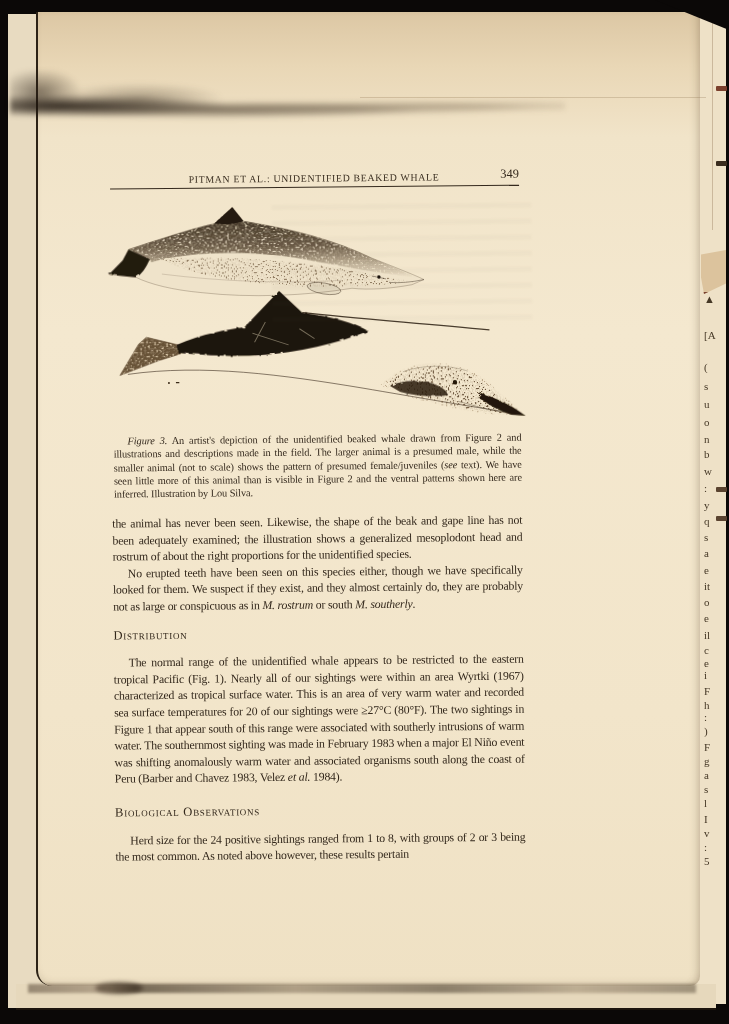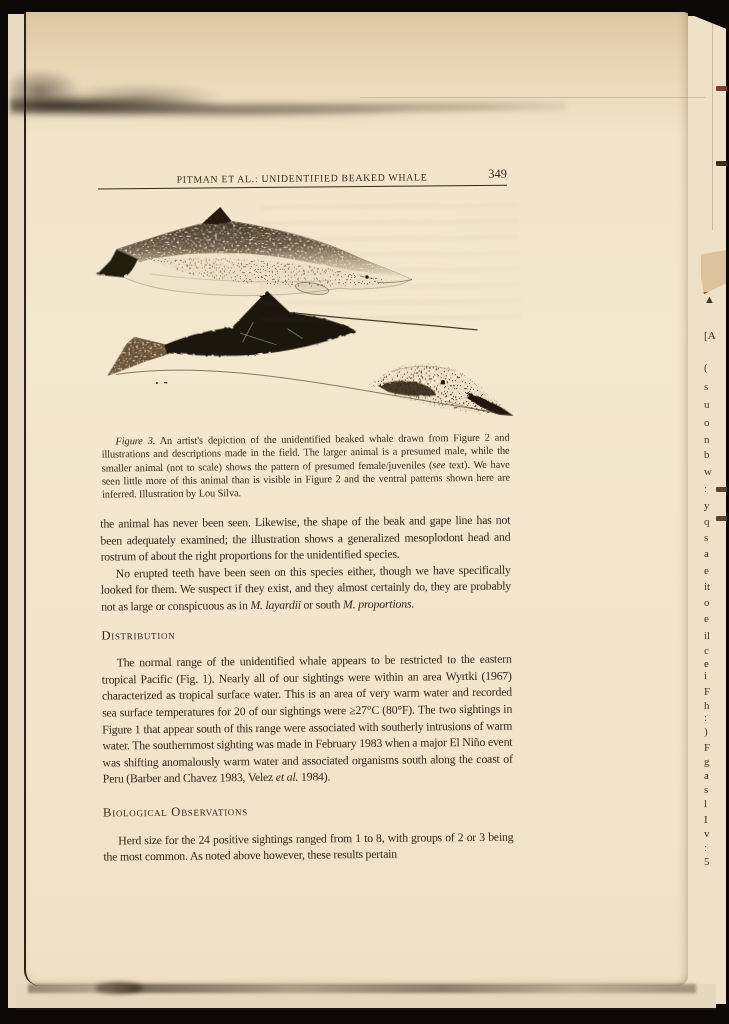--- a/index.html
+++ b/index.html
@@ -10,21 +10,21 @@
   .under-right{position:absolute;left:640px;top:16px;width:86px;height:988px;background:#eee1c7;z-index:1;}
   .under-right .vline{position:absolute;left:72px;top:4px;width:1px;height:210px;background:rgba(130,100,65,.32);}
   .under-bottom{position:absolute;left:16px;top:984px;width:700px;height:24px;background:#e6d8bc;border-bottom:2px solid #1c140d;z-index:1;}
   .edge-letter{position:absolute;left:64px;width:22px;font-size:11px;color:#453826;line-height:11px;white-space:nowrap;overflow:hidden;}
   .edge-mark{position:absolute;left:716px;width:11px;height:5px;z-index:4;border-radius:1px;}
   .corner-fold{position:absolute;left:701px;top:250px;width:25px;height:42px;background:#dcc39d;
                clip-path:polygon(0 10%,100% 0,100% 76%,12% 100%,0 62%);border-bottom:2px solid #7a4330;z-index:4;}
   .black-corner{position:absolute;left:655px;top:0;width:74px;height:30px;background:#0b0807;
                 clip-path:polygon(0 0,100% 0,100% 100%);z-index:5;}
   
-  .page{position:absolute;left:24px;top:12px;width:662px;height:974px;z-index:2;
+  .page{position:absolute;left:36px;top:12px;width:662px;height:974px;z-index:2;
         background:linear-gradient(180deg,#dcc7a4 0px,#e9d7b6 55px,#f1e4c9 125px,#f4e8cf 320px,#f2e5ca 700px,#efe1c4 100%);
         border-left:2px solid #2c2216;border-radius:0 2px 10px 16px;
         box-shadow:inset -7px 0 9px -5px rgba(95,72,45,.28), inset 0 -6px 8px -5px rgba(95,72,45,.25);}
   .smudge-top{position:absolute;left:10px;top:70px;width:555px;height:56px;z-index:3;filter:blur(2.5px);pointer-events:none;background:
      radial-gradient(230px 16px at 55px 36px, rgba(28,20,13,.88), rgba(28,20,13,0) 72%),
      radial-gradient(60px 34px at 30px 22px, rgba(40,30,20,.55), rgba(40,30,20,0) 70%),
      radial-gradient(300px 13px at 200px 40px, rgba(48,36,23,.55), rgba(48,36,23,0) 72%),
      radial-gradient(120px 22px at 130px 28px, rgba(52,40,26,.35), rgba(52,40,26,0) 70%),
      radial-gradient(260px 11px at 340px 38px, rgba(62,47,29,.34), rgba(62,47,29,0) 72%),
      radial-gradient(220px 9px at 470px 36px, rgba(72,54,33,.22), rgba(72,54,33,0) 72%);}
@@ -171,21 +171,21 @@
             <path d="M422,215 C400,213 375,206 355,200" stroke="rgba(60,45,28,0.5)" stroke-width="0.7" fill="none"></path>
             <path d="M300,170 C320,163 345,163 365,170" stroke="rgba(60,45,28,0.4)" stroke-width="0.6" fill="none"></path>
           </g>
         </svg>
       </div>
 
       <div class="caption"><span class="it">Figure 3.</span><span>  An artist's depiction of the unidentified beaked whale drawn from Figure 2 and illustrations and descriptions made in the field. The larger animal is a presumed male, while the smaller animal (not to scale) shows the pattern of presumed female/juveniles (</span><span class="it">see</span><span> text). We have seen little more of this animal than is visible in Figure 2 and the ventral patterns shown here are inferred. Illustration by Lou Silva.</span></div>
 
       <div class="textcol">
         <p>the animal has never been seen. Likewise, the shape of the beak and gape line has not been adequately examined; the illustration shows a generalized mesoplodont head and rostrum of about the right proportions for the unidentified species.</p>
-        <p class="ind"><span>No erupted teeth have been seen on this species either, though we have specifically looked for them. We suspect if they exist, and they almost certainly do, they are probably not as large or conspicuous as in </span><span class="it">M. layardii</span><span> or south </span><span class="it">M. proportions</span><span>.</span></p>
+        <p class="ind"><span>No erupted teeth have been seen on this species either, though we have specifically looked for them. We suspect if they exist, and they almost certainly do, they are probably not as large or conspicuous as in </span><span class="it">M. rostrum</span><span> or south </span><span class="it">M. southerly</span><span>.</span></p>
         <div class="heading">Distribution</div>
         <p class="ind"><span>The normal range of the unidentified whale appears to be restricted to the eastern tropical Pacific (Fig. 1). Nearly all of our sightings were within an area Wyrtki (1967) characterized as tropical surface water. This is an area of very warm water and recorded sea surface temperatures for 20 of our sightings were ≥27°C (80°F). The two sightings in Figure 1 that appear south of this range were associated with southerly intrusions of warm water. The southernmost sighting was made in February 1983 when a major El Niño event was shifting anomalously warm water and associated organisms south along the coast of Peru (Barber and Chavez 1983, Velez </span><span class="it">et al.</span><span> 1984).</span></p>
         <div class="heading second">Biological Observations</div>
         <p class="ind">Herd size for the 24 positive sightings ranged from 1 to 8, with groups of 2 or 3 being the most common. As noted above however, these results pertain</p>
       </div>
 
     </div>
   </div>
 
   <div class="smudge-top"></div>

